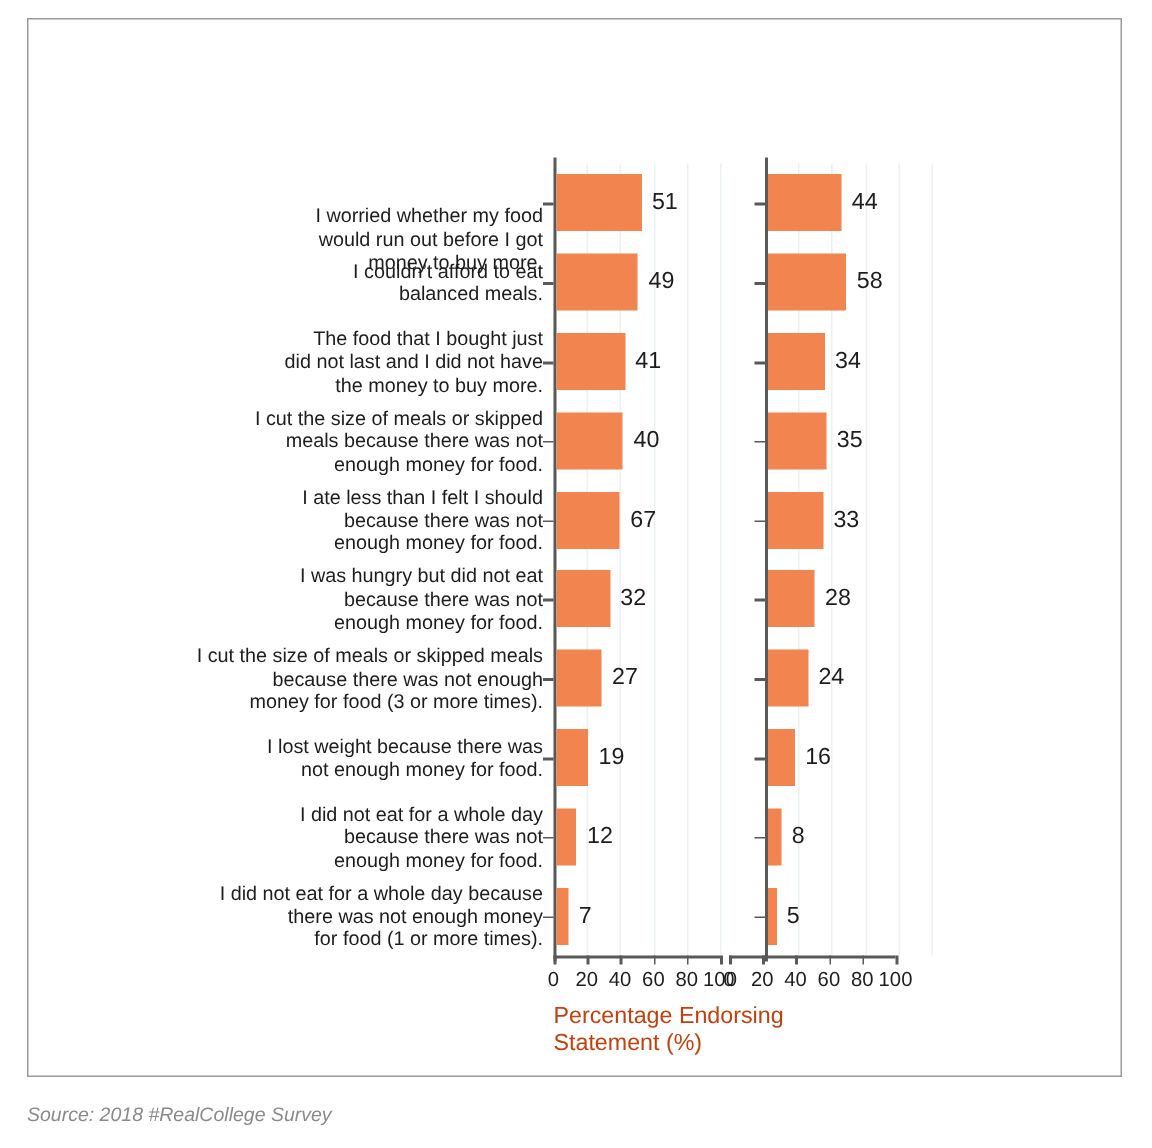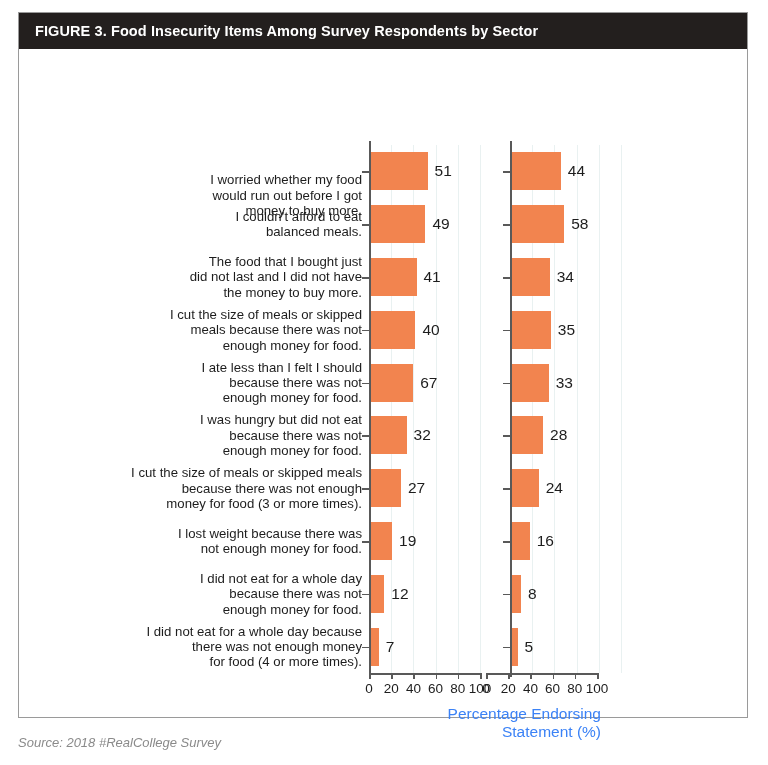--- a/index.html
+++ b/index.html
@@ -178,46 +178,43 @@
     transform: translateX(-50%);
     white-space: nowrap;
   }
 
   
   .xaxis-title {
     position: absolute;
     left: 350px;
     top: 656px;
     width: 232px;
-    text-align: right;
+    text-align: left;
     font-size: 15.5px;
     line-height: 18px;
-    color: #3b82f6;
+    color: #c2410c;
     white-space: pre-line;
   }
 
   
   .source-note {
     position: absolute;
     left: 18px;
     top: 735px;
     font-size: 13px;
     font-style: italic;
     color: #8a8a8a;
     white-space: nowrap;
   }
 </style>
 </head>
 <body>
 
 <div class="figure-frame">
 
-  <div class="title-bar">
-    <span class="title-text">FIGURE 3. Food Insecurity Items Among Survey Respondents by Sector</span>
-  </div>
 
   <div class="plot-area">
 
 
     <div class="labels-col">
         <div class="stmt-label" style="top: 3.3px; margin-top: 24px;">I worried whether my food
 would run out before I got
 money to buy more.</div>
         <div class="stmt-label" style="top: 63.8px;">I couldn’t afford to eat
 balanced meals.</div>
@@ -236,21 +233,21 @@
         <div class="stmt-label" style="top: 320.1px;">I cut the size of meals or skipped meals
 because there was not enough
 money for food (3 or more times).</div>
         <div class="stmt-label" style="top: 380.6px;">I lost weight because there was
 not enough money for food.</div>
         <div class="stmt-label" style="top: 425.7px;">I did not eat for a whole day
 because there was not
 enough money for food.</div>
         <div class="stmt-label" style="top: 478.5px;">I did not eat for a whole day because
 there was not enough money
-for food (4 or more times).</div>
+for food (1 or more times).</div>
       </div>
 
     <div class="panel" id="panel-two">
       <div class="panel-inner">
           <div class="gridline" style="left: 0px;"></div>
           <div class="gridline" style="left: 22.2px;"></div>
           <div class="gridline" style="left: 44.4px;"></div>
           <div class="gridline" style="left: 66.6px;"></div>
           <div class="gridline" style="left: 88.8px;"></div>
           <div class="gridline" style="left: 111px;"></div>

